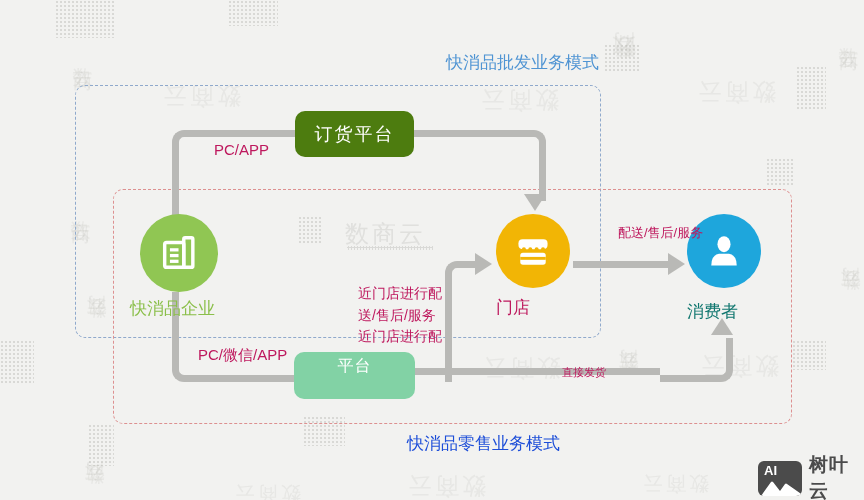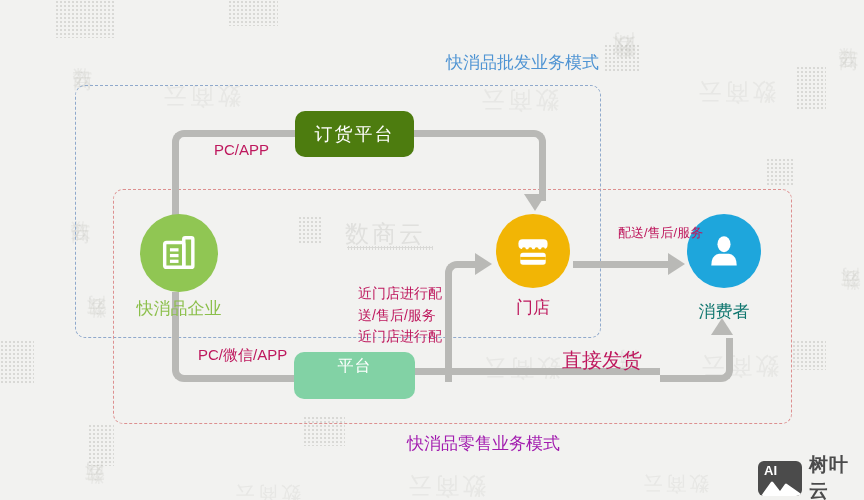--- a/index.html
+++ b/index.html
@@ -19,21 +19,21 @@
         background-size:4px 4px;pointer-events:none;}
   .wm-tagline{position:absolute;height:4px;background-image:radial-gradient(rgba(160,160,155,.3) 1px,transparent 1.2px);
         background-size:3px 3px;}
 
   
   .model-box{position:absolute;border-radius:10px;}
   .box-wholesale{left:75px;top:85px;width:524px;height:251px;border:1px dashed #8fa9cc;}
   .box-retail{left:113px;top:189px;width:677px;height:233px;border:1px dashed #dd9090;}
   .box-title{position:absolute;font-size:17px;}
   .title-wholesale{left:75px;top:51px;width:524px;text-align:right;color:#4f94d3;}
-  .title-retail{left:407px;top:432px;color:#a21caf;}
+  .title-retail{left:407px;top:432px;color:#1d4ed8;}
 
   
   .conn{position:absolute;}
   .l-corner{border:0 solid #b9b9b6;}
   .c1{left:172px;top:130px;width:123px;height:90px;border-left-width:7px;border-top-width:7px;border-top-left-radius:12px;}
   .c2{left:414px;top:130px;width:125px;height:64px;border-top-width:7px;border-right-width:7px;border-top-right-radius:12px;}
   .c3a{left:172px;top:292px;width:130px;height:83px;border-left-width:7px;border-bottom-width:7px;border-bottom-left-radius:12px;}
   .bar{background:#b9b9b6;}
   .c3b{left:300px;top:368px;width:360px;height:7px;}
   .c3c{left:660px;top:338px;width:66px;height:37px;border-right-width:7px;border-bottom-width:7px;border-bottom-right-radius:12px;}
@@ -49,31 +49,31 @@
   
   .pill{position:absolute;border-radius:10px;color:#fff;text-align:center;}
   .pill-ordering{left:295px;top:111px;width:119px;height:46px;background:#4d7c0f;font-size:18px;line-height:46px;letter-spacing:2px;}
   .pill-o2o{left:294px;top:352px;width:121px;height:47px;background:#82d2a5;font-size:16px;line-height:21px;padding-top:3px;box-sizing:border-box;letter-spacing:1px;}
 
   
   .node{position:absolute;border-radius:50%;display:flex;align-items:center;justify-content:center;}
   .node-enterprise{left:140px;top:214px;width:78px;height:78px;background:#90c653;}
   .node-store{left:496px;top:214px;width:74px;height:74px;background:#f2b505;}
   .node-consumer{left:687px;top:214px;width:74px;height:74px;background:#1ea6dc;}
-  .node-label{position:absolute;font-size:17px;text-align:center;font-family:Liberation Mono, monospace;}
+  .node-label{position:absolute;font-size:17px;font-family:Liberation Mono, monospace;}
   .lbl-enterprise{left:130px;top:297px;width:98px;color:#8bbf4a;}
   .lbl-store{left:496px;top:296px;width:74px;color:#be185d;}
   .lbl-consumer{left:687px;top:300px;width:74px;color:#0f766e;}
 
   
   .edge-label{position:absolute;color:#be185d;}
   .lbl-pcapp{left:214px;top:141px;font-size:15px;}
   .lbl-pcwechat{left:198px;top:346px;font-size:15px;}
   .lbl-delivery{left:581px;top:224px;font-size:13px;padding-left:37px;}
-  .lbl-direct{left:562px;top:347px;font-size:20px;}
+  .lbl-direct{left:562px;top:365px;font-size:11px;}
   .lbl-assign{left:358px;top:283px;font-size:14px;line-height:21.5px;}
 
   
   .brand{position:absolute;left:758px;top:452px;display:flex;align-items:center;}
   .brand-icon{width:48px;height:35px;background:#4b4b4b;border-radius:6px;position:relative;overflow:hidden;}
   .brand-ai{position:absolute;left:6px;top:2px;color:#fff;font-weight:bold;font-size:13px;border-bottom:1.5px solid #fff;padding-bottom:16px;}
   .brand-mtn{position:absolute;left:0;bottom:0;}
   .brand-name{margin-left:7px;font-size:19px;font-weight:bold;color:#4b4b4b;letter-spacing:1px;}
 </style>
 </head>

